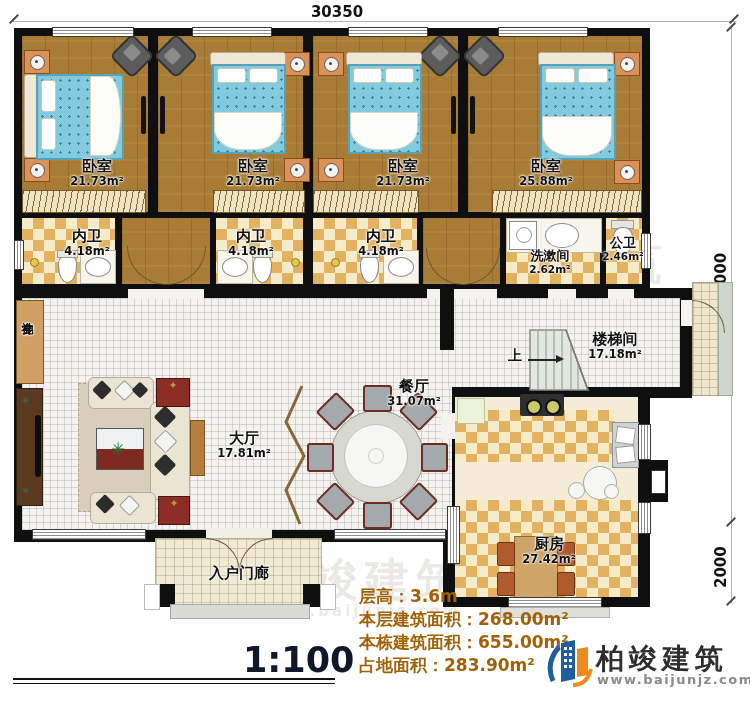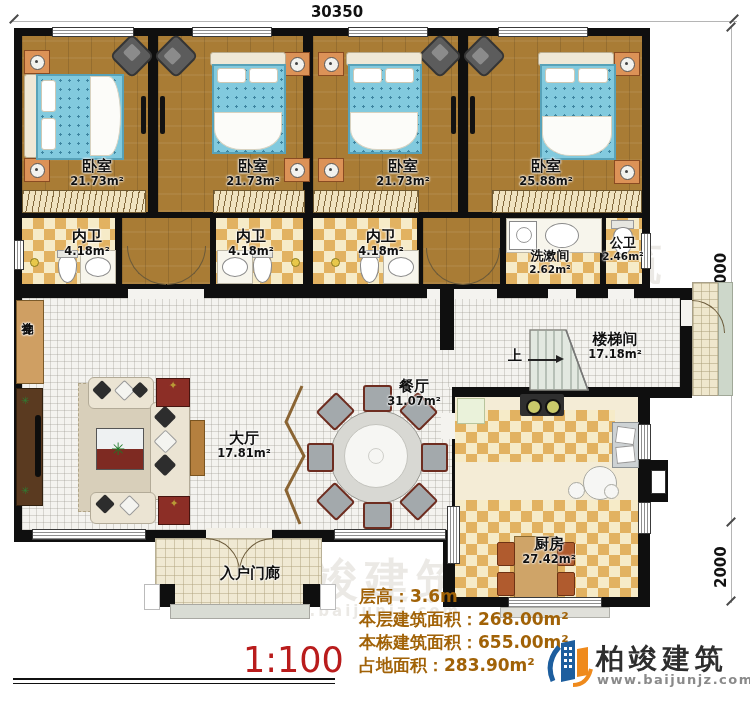--- a/index.html
+++ b/index.html
@@ -404,25 +404,25 @@
       <div class="ra">31.07m²</div>
   </div>
   <div class="rlabel" style="left:582px;top:331px;width:66px;">
     <div class="rn">楼梯间</div>
       <div class="ra">17.18m²</div>
   </div>
   <div class="rlabel" style="left:516px;top:536px;width:66px;">
     <div class="rn">厨房</div>
       <div class="ra">27.42m²</div>
   </div>
-  <div class="rlabel" style="left:197px;top:565px;width:106px;font-family:Liberation Serif, serif;">
+  <div class="rlabel" style="left:186px;top:565px;width:106px;font-family:Liberation Serif, serif;">
     <div class="rn">入户门廊</div>
   </div>
 
-  <div class="abs" style="left:243px;top:640px;font-size:35px;font-weight:400;color:#b91c1c;">1:100</div>
+  <div class="abs" style="left:243px;top:640px;font-size:35px;font-weight:700;color:#0f172a;">1:100</div>
   <div class="abs" style="left:13px;top:678px;width:322px;height:3px;border-top:2px solid #111;border-bottom:1.5px solid #111;"></div>
 
   <div class="statrow" style="left:343px;top:585px;">
     <span>层高：</span><span>3.6m</span>
   </div>
   <div class="statrow" style="left:343px;top:608px;">
     <span>本层建筑面积：</span><span>268.00m²</span>
   </div>
   <div class="statrow" style="left:343px;top:631px;">
     <span>本栋建筑面积：</span><span>655.00m²</span>

